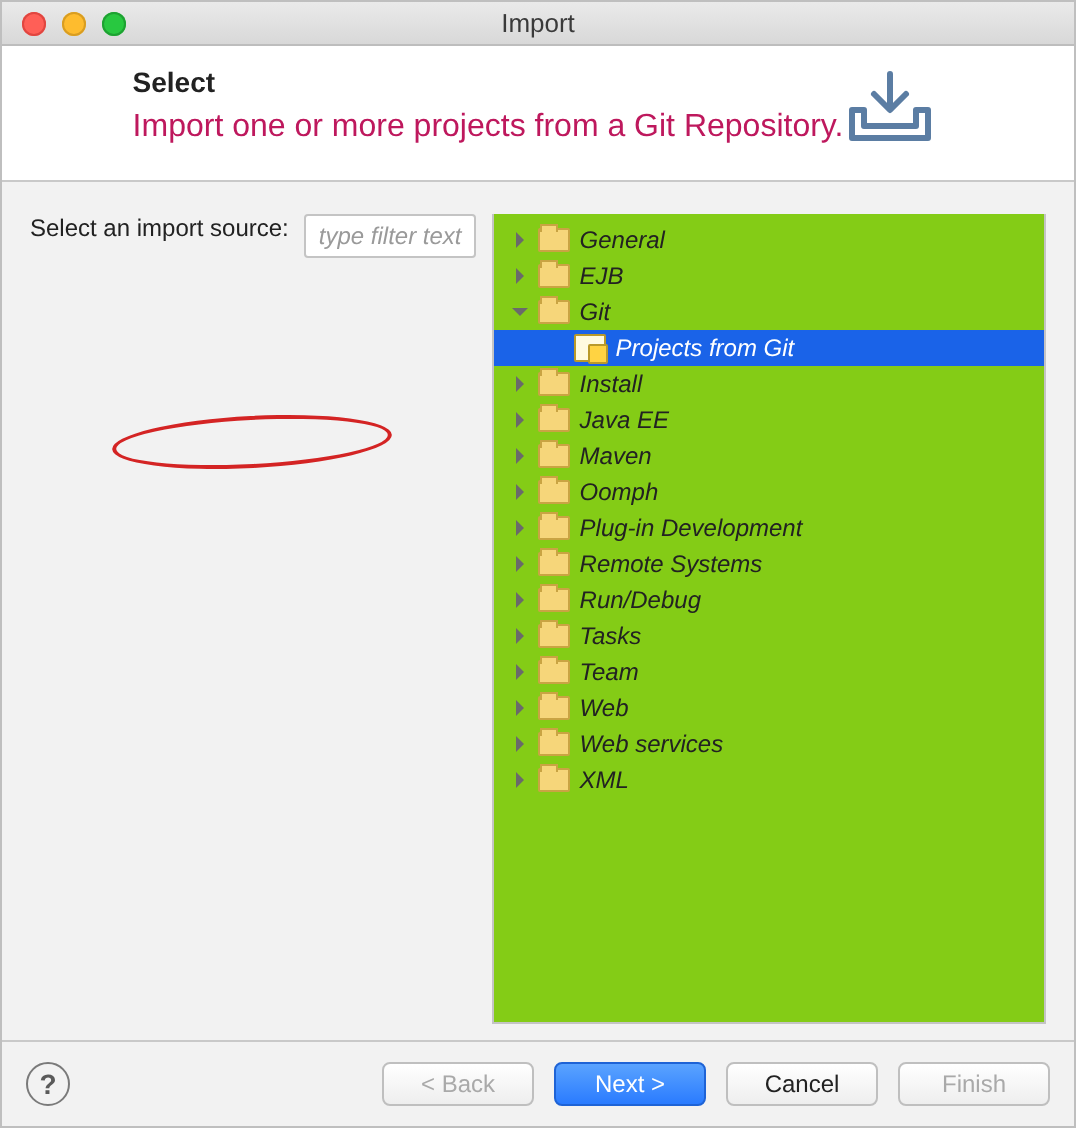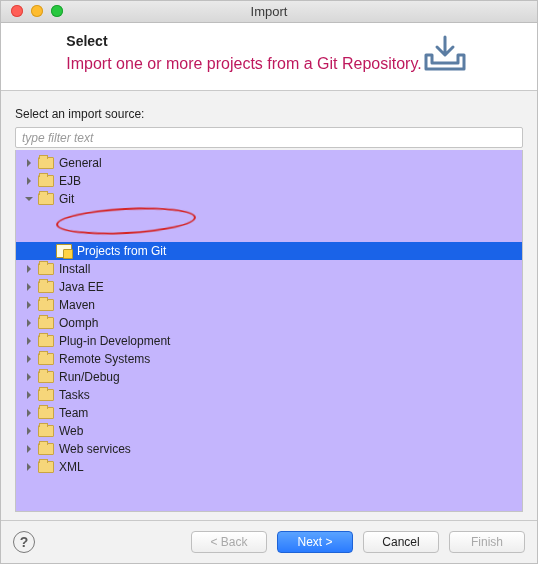--- a/index.html
+++ b/index.html
@@ -38,48 +38,49 @@
     border-bottom: 1px solid #c9c9c9;
     padding: 10px 14px 14px 14px;
     display: flex; align-items: flex-start; justify-content: center;
   }
   .header-text h1 { margin: 0 0 6px 0; font-size: 14px; font-weight: bold; }
   .header-text p  { margin: 0; font-size: 16px; color: #be185d; }
   .header-icon { margin-right: 4px; margin-top: 2px; }
   .body {
     flex: 1 1 auto;
     padding: 16px 10px 8px 10px;
-    display: flex; flex-direction: column;
+    display: flex; flex-direction: row;
     overflow: hidden;
   }
   .body-label { margin: 0 4px 6px 4px; font-size: 12px; }
   .filter {
     margin: 0 4px 2px 4px;
     height: 22px; border: 1px solid #c4c4c4;
     border-radius: 2px; padding: 0 6px;
     font-style: italic; color: #9a9a9a;
     display:flex;align-items:center;background:#fff;text-align:center;
   }
   .tree-wrap {
     flex: 1 1 auto;
     margin: 0 4px;
     border: 1px solid #c4c4c4;
     border-top: none;
-    background: #c4b5fd;
+    background: #84cc16;
     overflow: auto;
     padding: 4px 0 40px 0;
+    font-style: italic;
   }
   .tree-row {
     height: 18px;
     display: flex; align-items: center;
     padding-left: 8px;
     white-space: nowrap;
     user-select: none;
   }
-  .tree-row.depth1 { padding-left: 26px; margin-top: 34px; }
+  .tree-row.depth1 { padding-left: 26px; }
   .tree-row .arrow {
     width: 10px; height: 10px; margin-right: 4px;
     display: inline-flex; align-items: center; justify-content: center;
   }
   .folder {
     display: inline-block; width: 16px; height: 12px;
     background: #f6d67a;
     border: 1px solid #c9a443;
     border-radius: 1px;
     position: relative; margin-right: 5px;

